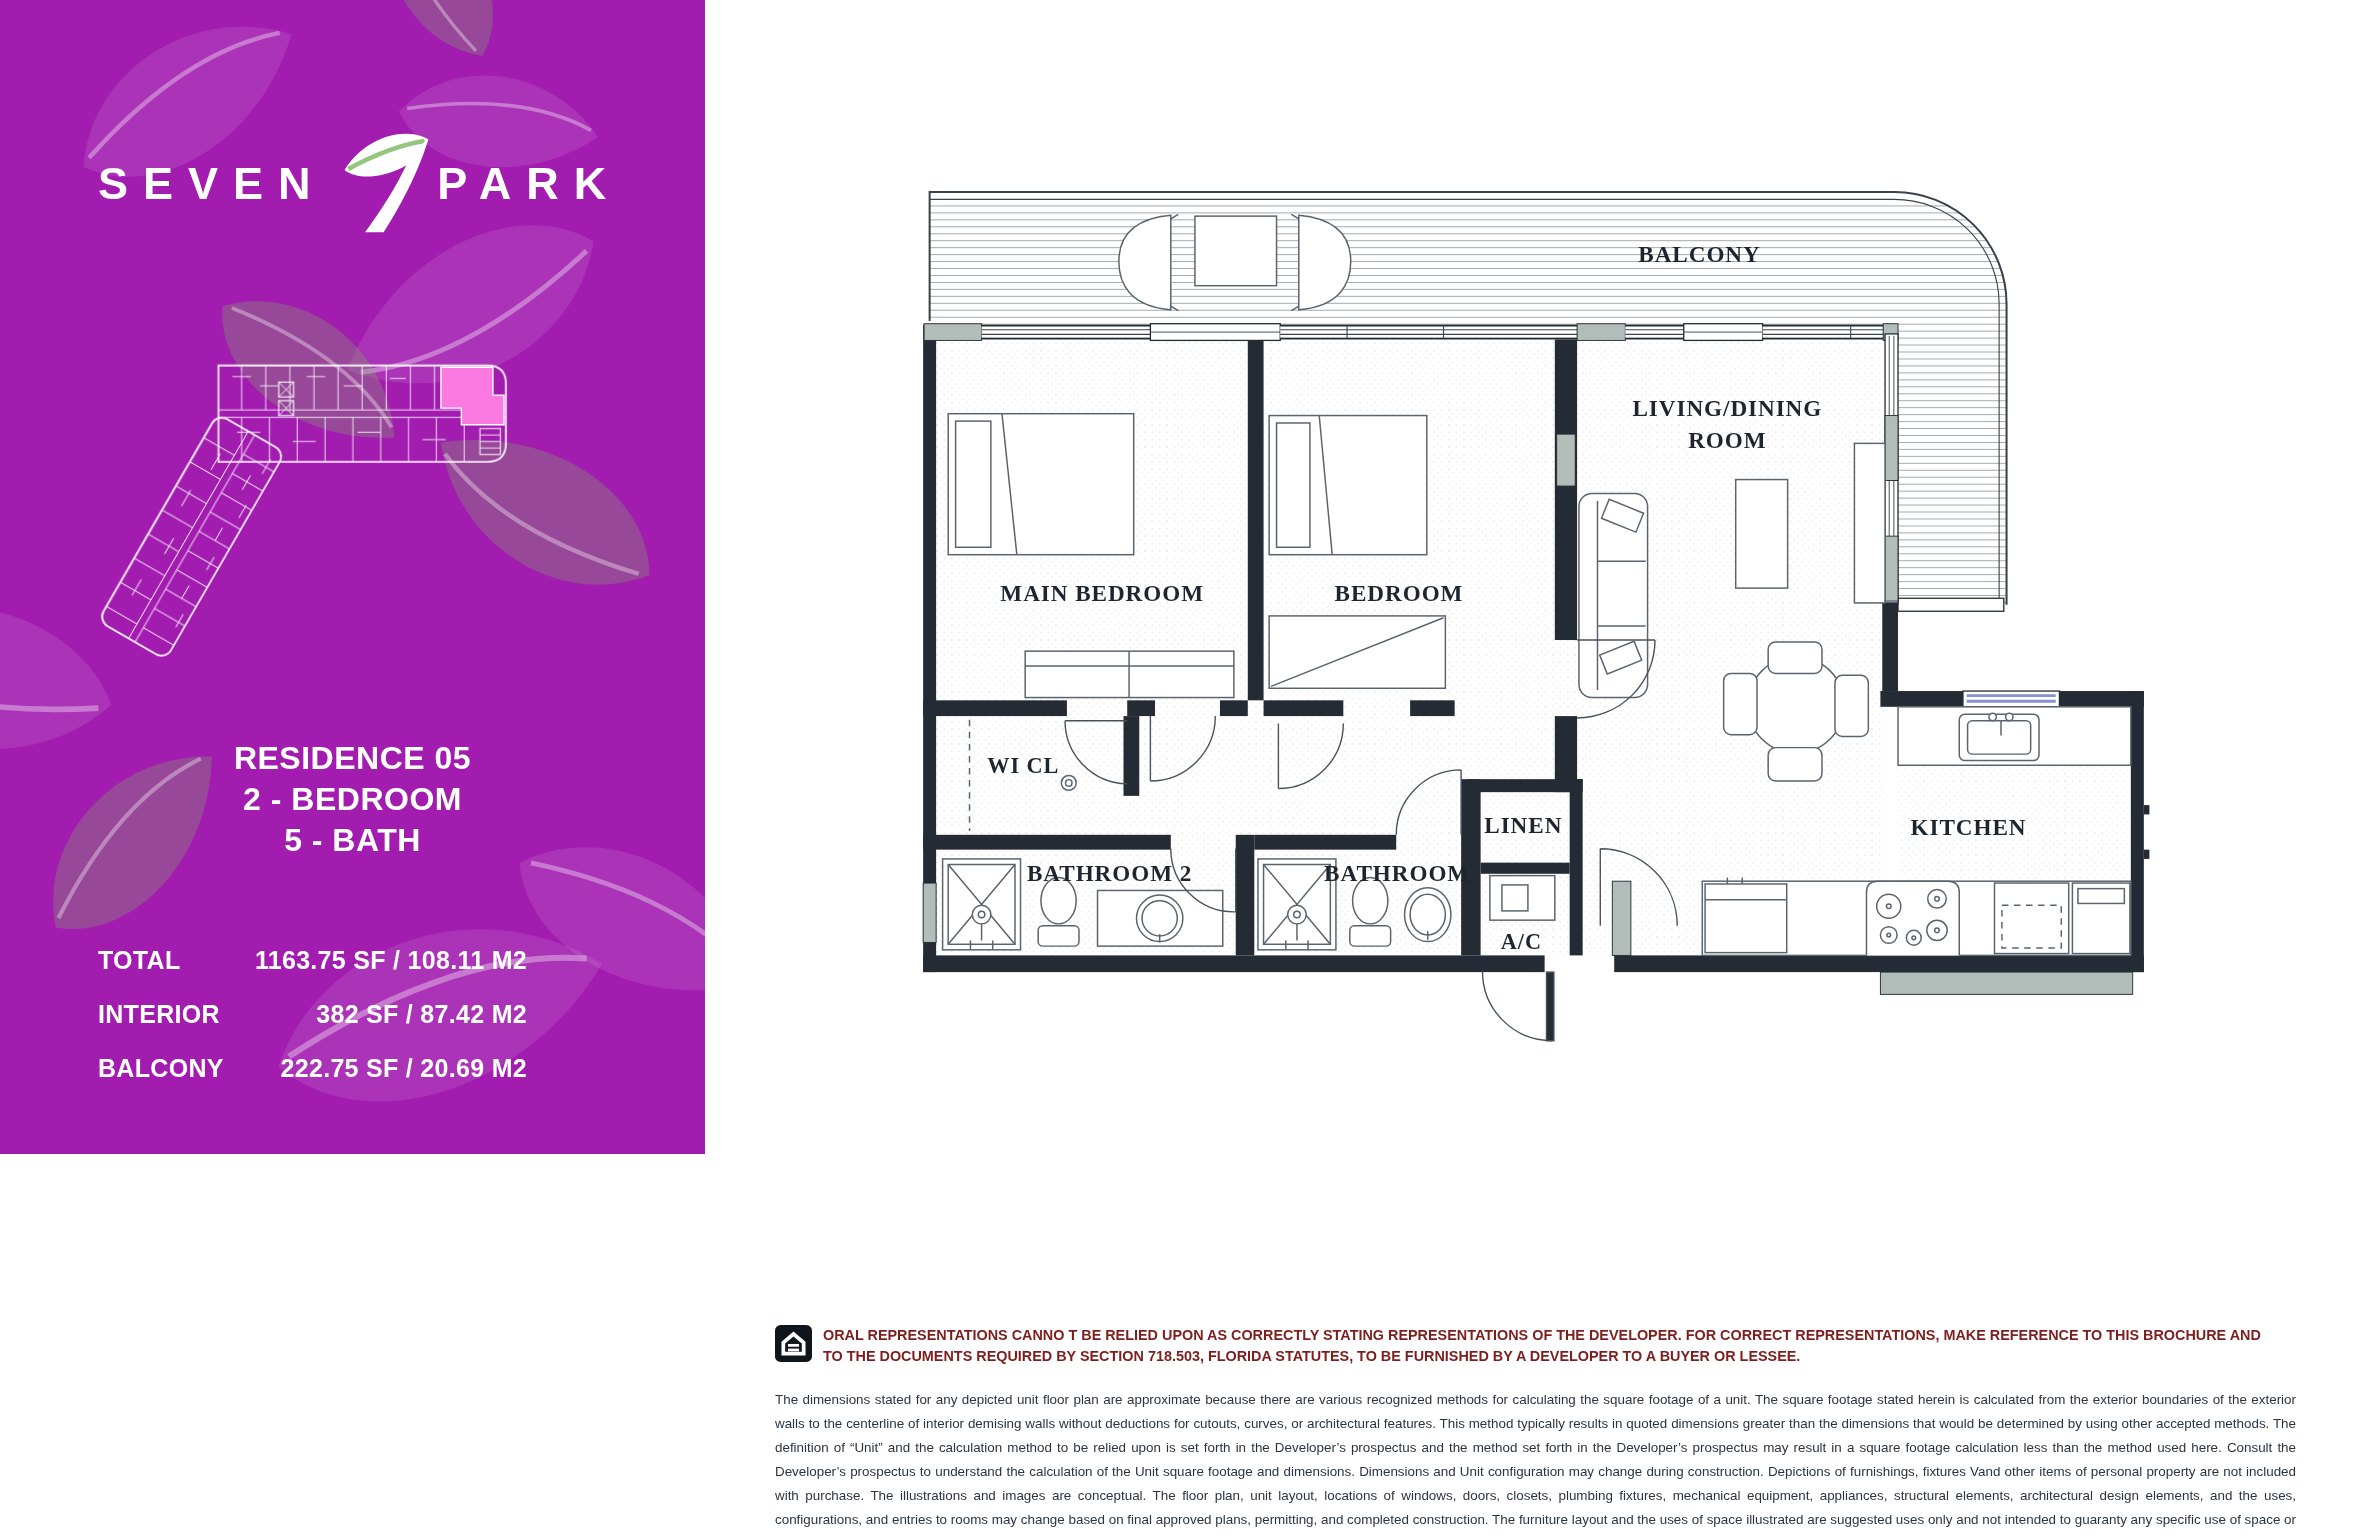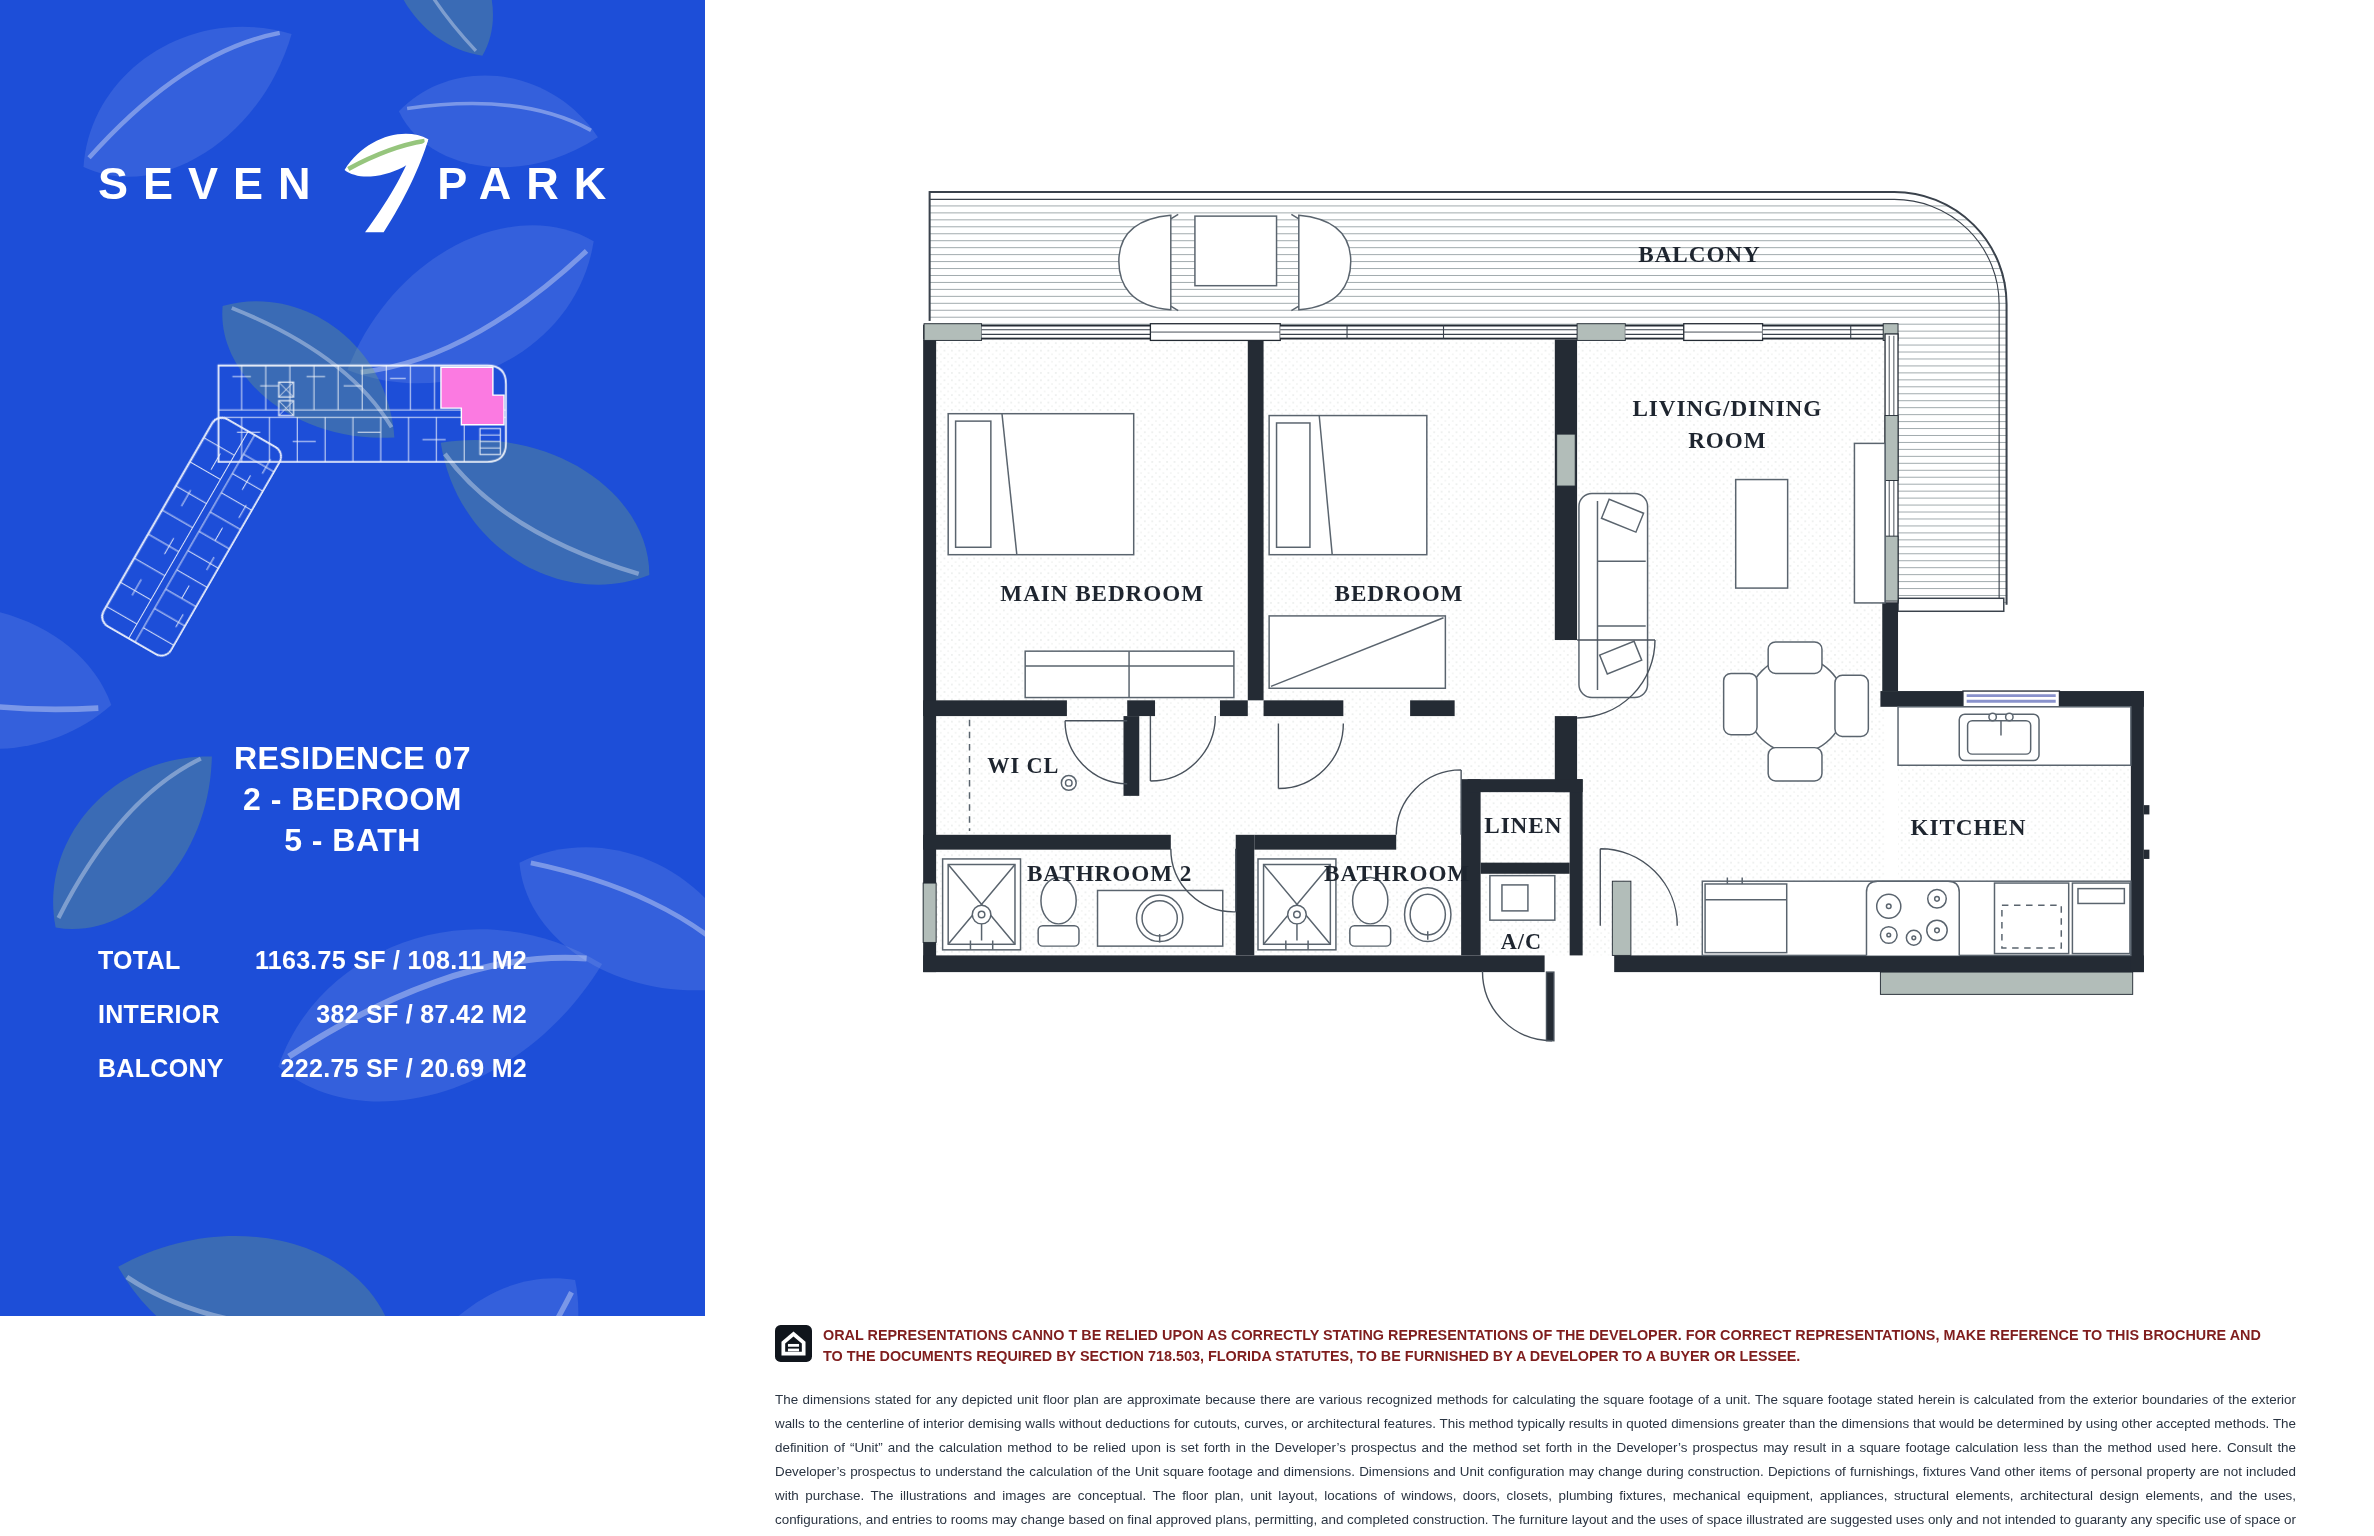--- a/index.html
+++ b/index.html
@@ -1,21 +1,21 @@
 <!DOCTYPE html>
 <html style="font-size:15px"><head>
 <meta charset="utf-8">
 <style>
   html,body{margin:0;padding:0;background:#ffffff;}
   body{width:2375px;height:1537px;position:relative;overflow:hidden;
        font-family:"Liberation Sans",sans-serif;}
 
   
-  .sidebar{position:absolute;left:0;top:0;width:705px;height:1316px;
-           background:#1d4ed8;overflow:hidden;}
+  .sidebar{position:absolute;left:0;top:0;width:705px;height:1154px;
+           background:#a21caf;overflow:hidden;}
   .leafart{position:absolute;left:0;top:0;}
   .logo{position:absolute;left:98px;top:128px;display:flex;align-items:center;}
   .logo .word{color:#ffffff;font-weight:700;font-size:45px;letter-spacing:15px;line-height:1;}
   .logo .mark{margin:0 5.6px 0 13px;}
   .keyplan{position:absolute;left:79px;top:358px;}
   .restitle{position:absolute;left:0;top:738px;width:705px;text-align:center;
             color:#ffffff;font-weight:700;font-size:32px;line-height:41px;letter-spacing:0.5px;}
   .areas{position:absolute;left:98px;top:946px;width:429px;color:#ffffff;}
   .arearow{display:flex;justify-content:space-between;align-items:baseline;
            font-weight:700;font-size:25px;height:22px;margin-bottom:32px;letter-spacing:0.3px;}
@@ -94,21 +94,21 @@
         <path d="M0,38 H258 M0,46 H258" stroke-width="1"></path>
         <path d="M24,0 V38 M48,0 V38 M72,0 V38 M96,0 V38 M120,0 V38 M144,0 V38 M168,0 V38 M192,0 V38 M216,0 V38 M240,0 V38" stroke-width="1"></path>
         <path d="M30,46 V84 M60,46 V84 M90,46 V84 M120,46 V84 M150,46 V84 M180,46 V84 M210,46 V84 M240,46 V84" stroke-width="1"></path>
         <path d="M14,10 h18 M40,20 h18 M70,8 h16 M104,18 h16 M136,10 h16 M176,18 h16 M206,8 h16 M36,60 h20 M86,68 h20 M140,58 h20 M196,66 h20" stroke-width="1"></path>
       </g>
     </g>
     <path d="M390,10 H446 V40 H458 V72 H412 V54 H390 Z" fill="#fb7ae1" stroke="#ffffff" stroke-width="1.5"></path>
   </svg>
 
   <div class="restitle">
-    <div>RESIDENCE 07</div>
+    <div>RESIDENCE 05</div>
     <div>2 - BEDROOM</div>
     <div>5 - BATH</div>
   </div>
 
   <div class="areas">
     <div class="arearow">
       <span>TOTAL</span>
       <span>1163.75 SF / 108.11 M2</span>
     </div>
     <div class="arearow">

